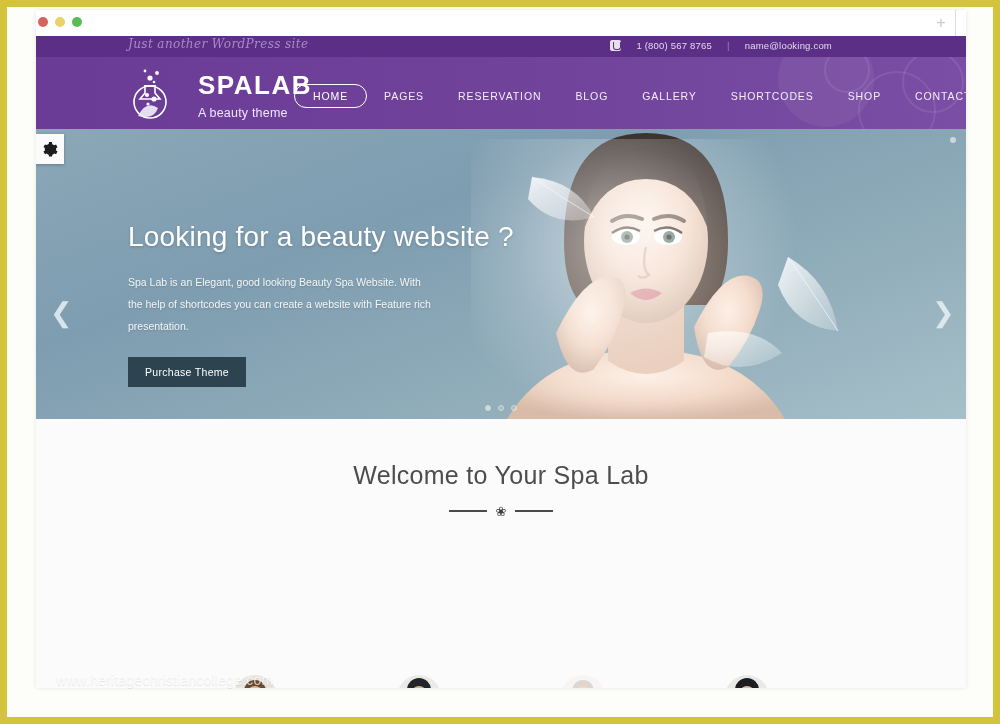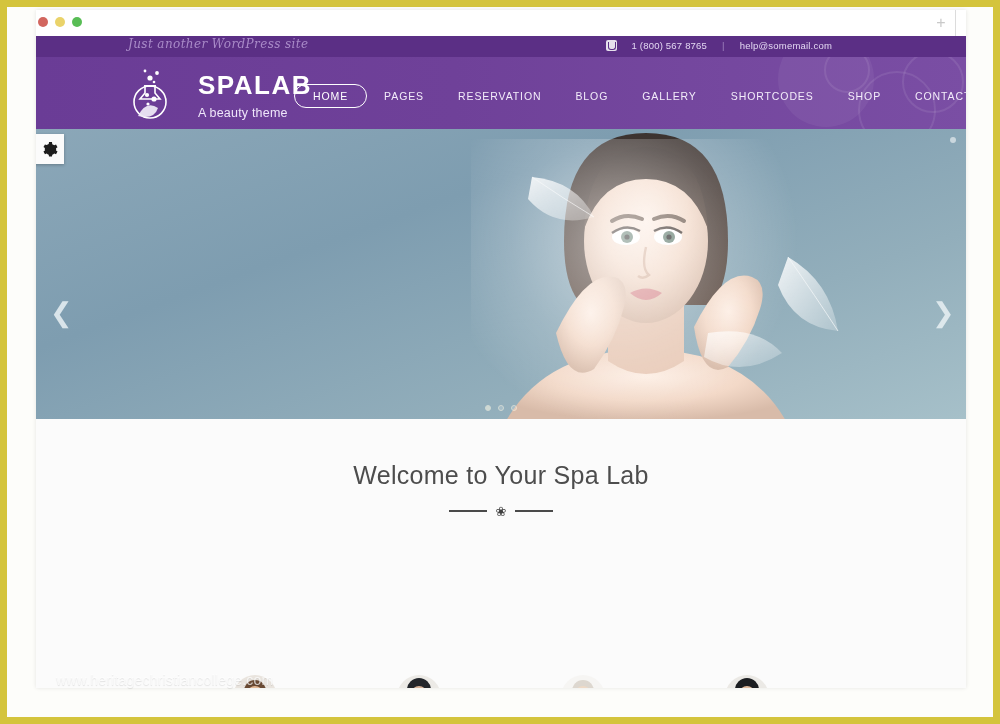--- a/index.html
+++ b/index.html
@@ -263,21 +263,21 @@
   </div>
 
   <div id="site-viewport">
 
     <div id="site-topbar">
       <div id="site-tagline">Just another WordPress site</div>
       <div id="topbar-contact">
         <span class="phone-ic"></span>
         <span>1 (800) 567 8765</span>
         <span class="tb-sep">|</span>
-        <span>help@somemail.com</span>
+        <span>name@looking.com</span>
       </div>
     </div>
 
     <div id="site-navbar">
       <span class="bubble bub-fill" style="left:742px;top:-26px;width:96px;height:96px;"></span>
       <span class="bubble bub-ring" style="left:788px;top:-10px;width:46px;height:46px;"></span>
       <span class="bubble bub-ring" style="left:822px;top:14px;width:78px;height:78px;"></span>
       <span class="bubble bub-ring" style="left:866px;top:-6px;width:62px;height:62px;"></span>
 
       <div id="brand">
@@ -369,20 +369,25 @@
         </g>
       </svg>
       <div id="hero-glow"></div>
 
       <div id="settings-tab">
         <svg width="17" height="17" viewBox="0 0 24 24">
           <path fill="#1d1d1d" d="M12 8.4a3.6 3.6 0 1 0 0 7.2 3.6 3.6 0 0 0 0-7.2zm9.4 3.6c0-.6-.06-1.1-.16-1.66l2.06-1.6-2.1-3.64-2.46.98a8 8 0 0 0-2.86-1.66L15.5 1.5h-4.2l-.4 2.6a8 8 0 0 0-2.86 1.66l-2.46-.98-2.1 3.64 2.06 1.6c-.1.56-.16 1.06-.16 1.66s.06 1.1.16 1.66l-2.06 1.6 2.1 3.64 2.46-.98a8 8 0 0 0 2.86 1.66l.4 2.6h4.2l.4-2.6a8 8 0 0 0 2.86-1.66l2.46.98 2.1-3.64-2.06-1.6c.1-.56.16-1.06.16-1.66z"></path>
         </svg>
       </div>
 
+      <div id="hero-copy">
+        <h1 id="hero-title">Looking for a beauty website ?</h1>
+        <p id="hero-desc">Spa Lab is an Elegant, good looking Beauty Spa Website. With the help of shortcodes you can create a website with Feature rich presentation.</p>
+        <a id="hero-cta">Purchase Theme</a>
+      </div>
 
       <div class="hero-arrow" id="hero-prev">❮</div>
       <div class="hero-arrow" id="hero-next">❯</div>
 
       <div id="hero-dots">
         <span class="hero-dot on"></span>
         <span class="hero-dot"></span>
         <span class="hero-dot"></span>
       </div>
       <div id="hero-corner-dot"></div>

